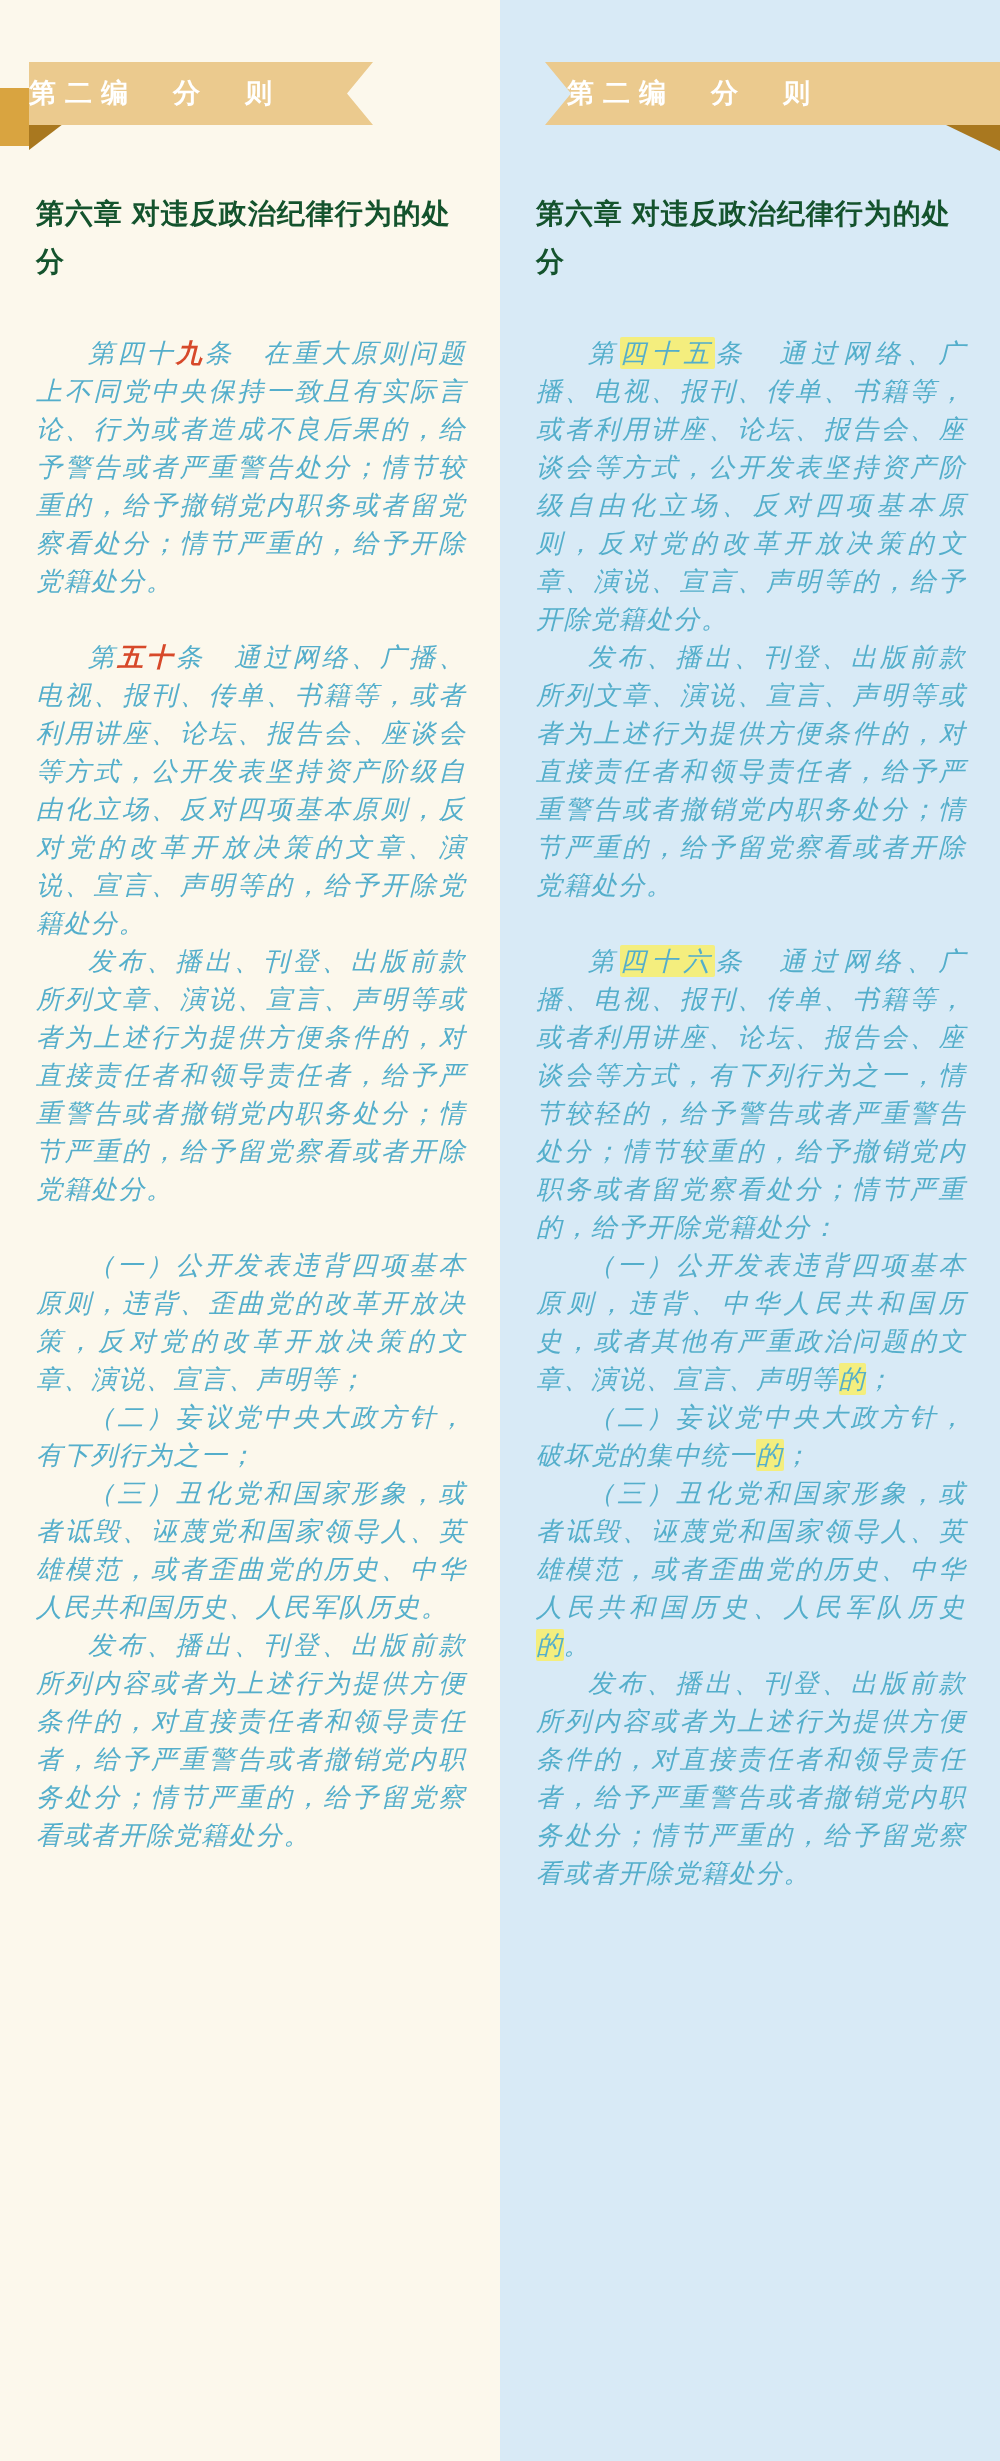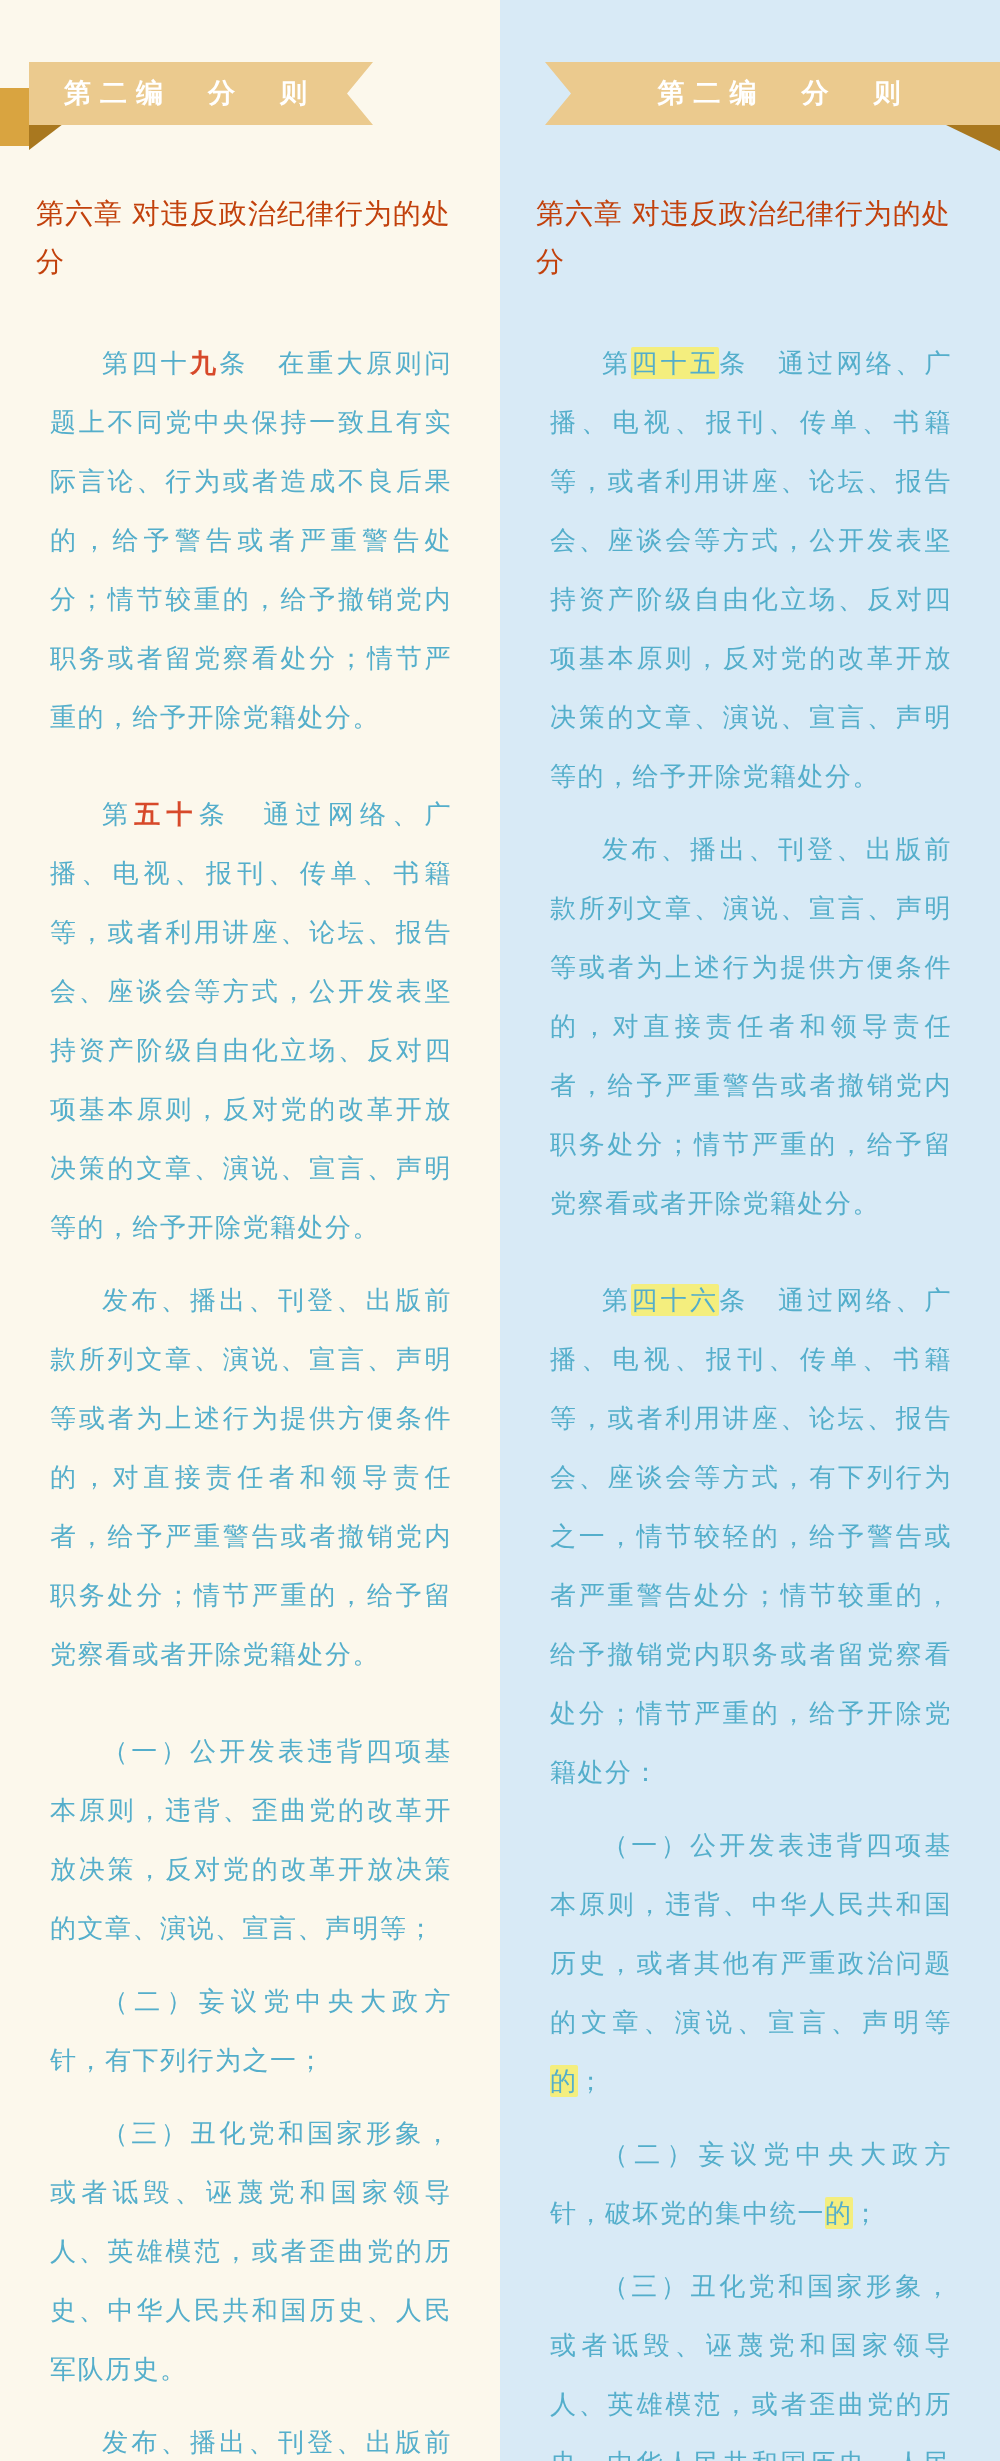--- a/index.html
+++ b/index.html
@@ -10,45 +10,46 @@
   .page { position:relative; width:1000px; height:2461px; display:flex; }
   .panel { width:500px; height:100%; box-sizing:border-box; }
   .panel-left  { background:#fcf8ec; }
   .panel-right { background:#d8eaf6; }
 
   
   .band {
     position:absolute; top:62px; height:63px;
     background:#ebca8e; color:#ffffff;
     font-weight:bold; font-size:27px; letter-spacing:9px;
-    line-height:63px; text-align:center;
+    line-height:63px; text-align:left;
     box-sizing:border-box;
   }
   .band-left  { left:29px;  width:344px; padding-right:22px;
     clip-path:polygon(0 0,100% 0,calc(100% - 26px) 50%,100% 100%,0 100%); }
   .band-right { left:545px; width:455px; padding-left:22px;
     clip-path:polygon(0 0,100% 0,100% 100%,0 100%,26px 50%); }
   .tab-left  { position:absolute; left:0; top:88px; width:29px; height:58px; background:#d9a440; }
   .fold-left { position:absolute; left:29px; top:124px; width:34px; height:26px;
     background:#a9781f; clip-path:polygon(0 0,100% 0,0 100%); }
   .fold-right{ position:absolute; left:944px; top:124px; width:56px; height:27px;
     background:#a9781f; clip-path:polygon(0 0,100% 0,100% 100%); }
 
   
   .content { padding:190px 34px 0 36px; box-sizing:border-box; }
   .chapter {
-    margin:0 0 48px 0; font-size:28px; font-weight:normal;
-    color:#c2410c; line-height:48px; letter-spacing:1px;
+    margin:0 0 48px 0; font-size:28px; font-weight:bold;
+    color:#14532d; line-height:48px; letter-spacing:1px;
   }
   .block { margin:0 0 38px 0; }
   .block:last-child { margin-bottom:0; }
   .para {
-    margin:14px; font-size:26px; line-height:59px; color:#54aecb;
+    margin:0; font-size:26px; line-height:38px; color:#54aecb;
     text-align:justify; text-indent:2em; letter-spacing:1.5px;
     font-weight:500;
+    font-style:italic;
   }
   .para span.n   { color:inherit; }
   .para span.red { color:#d7492a; font-weight:bold; }
   .para span.hl  { background:#f4ee7e; border-radius:2px; padding:1px 0; }
 </style>
 </head>
 <body>
 
 <div class="page">
 

